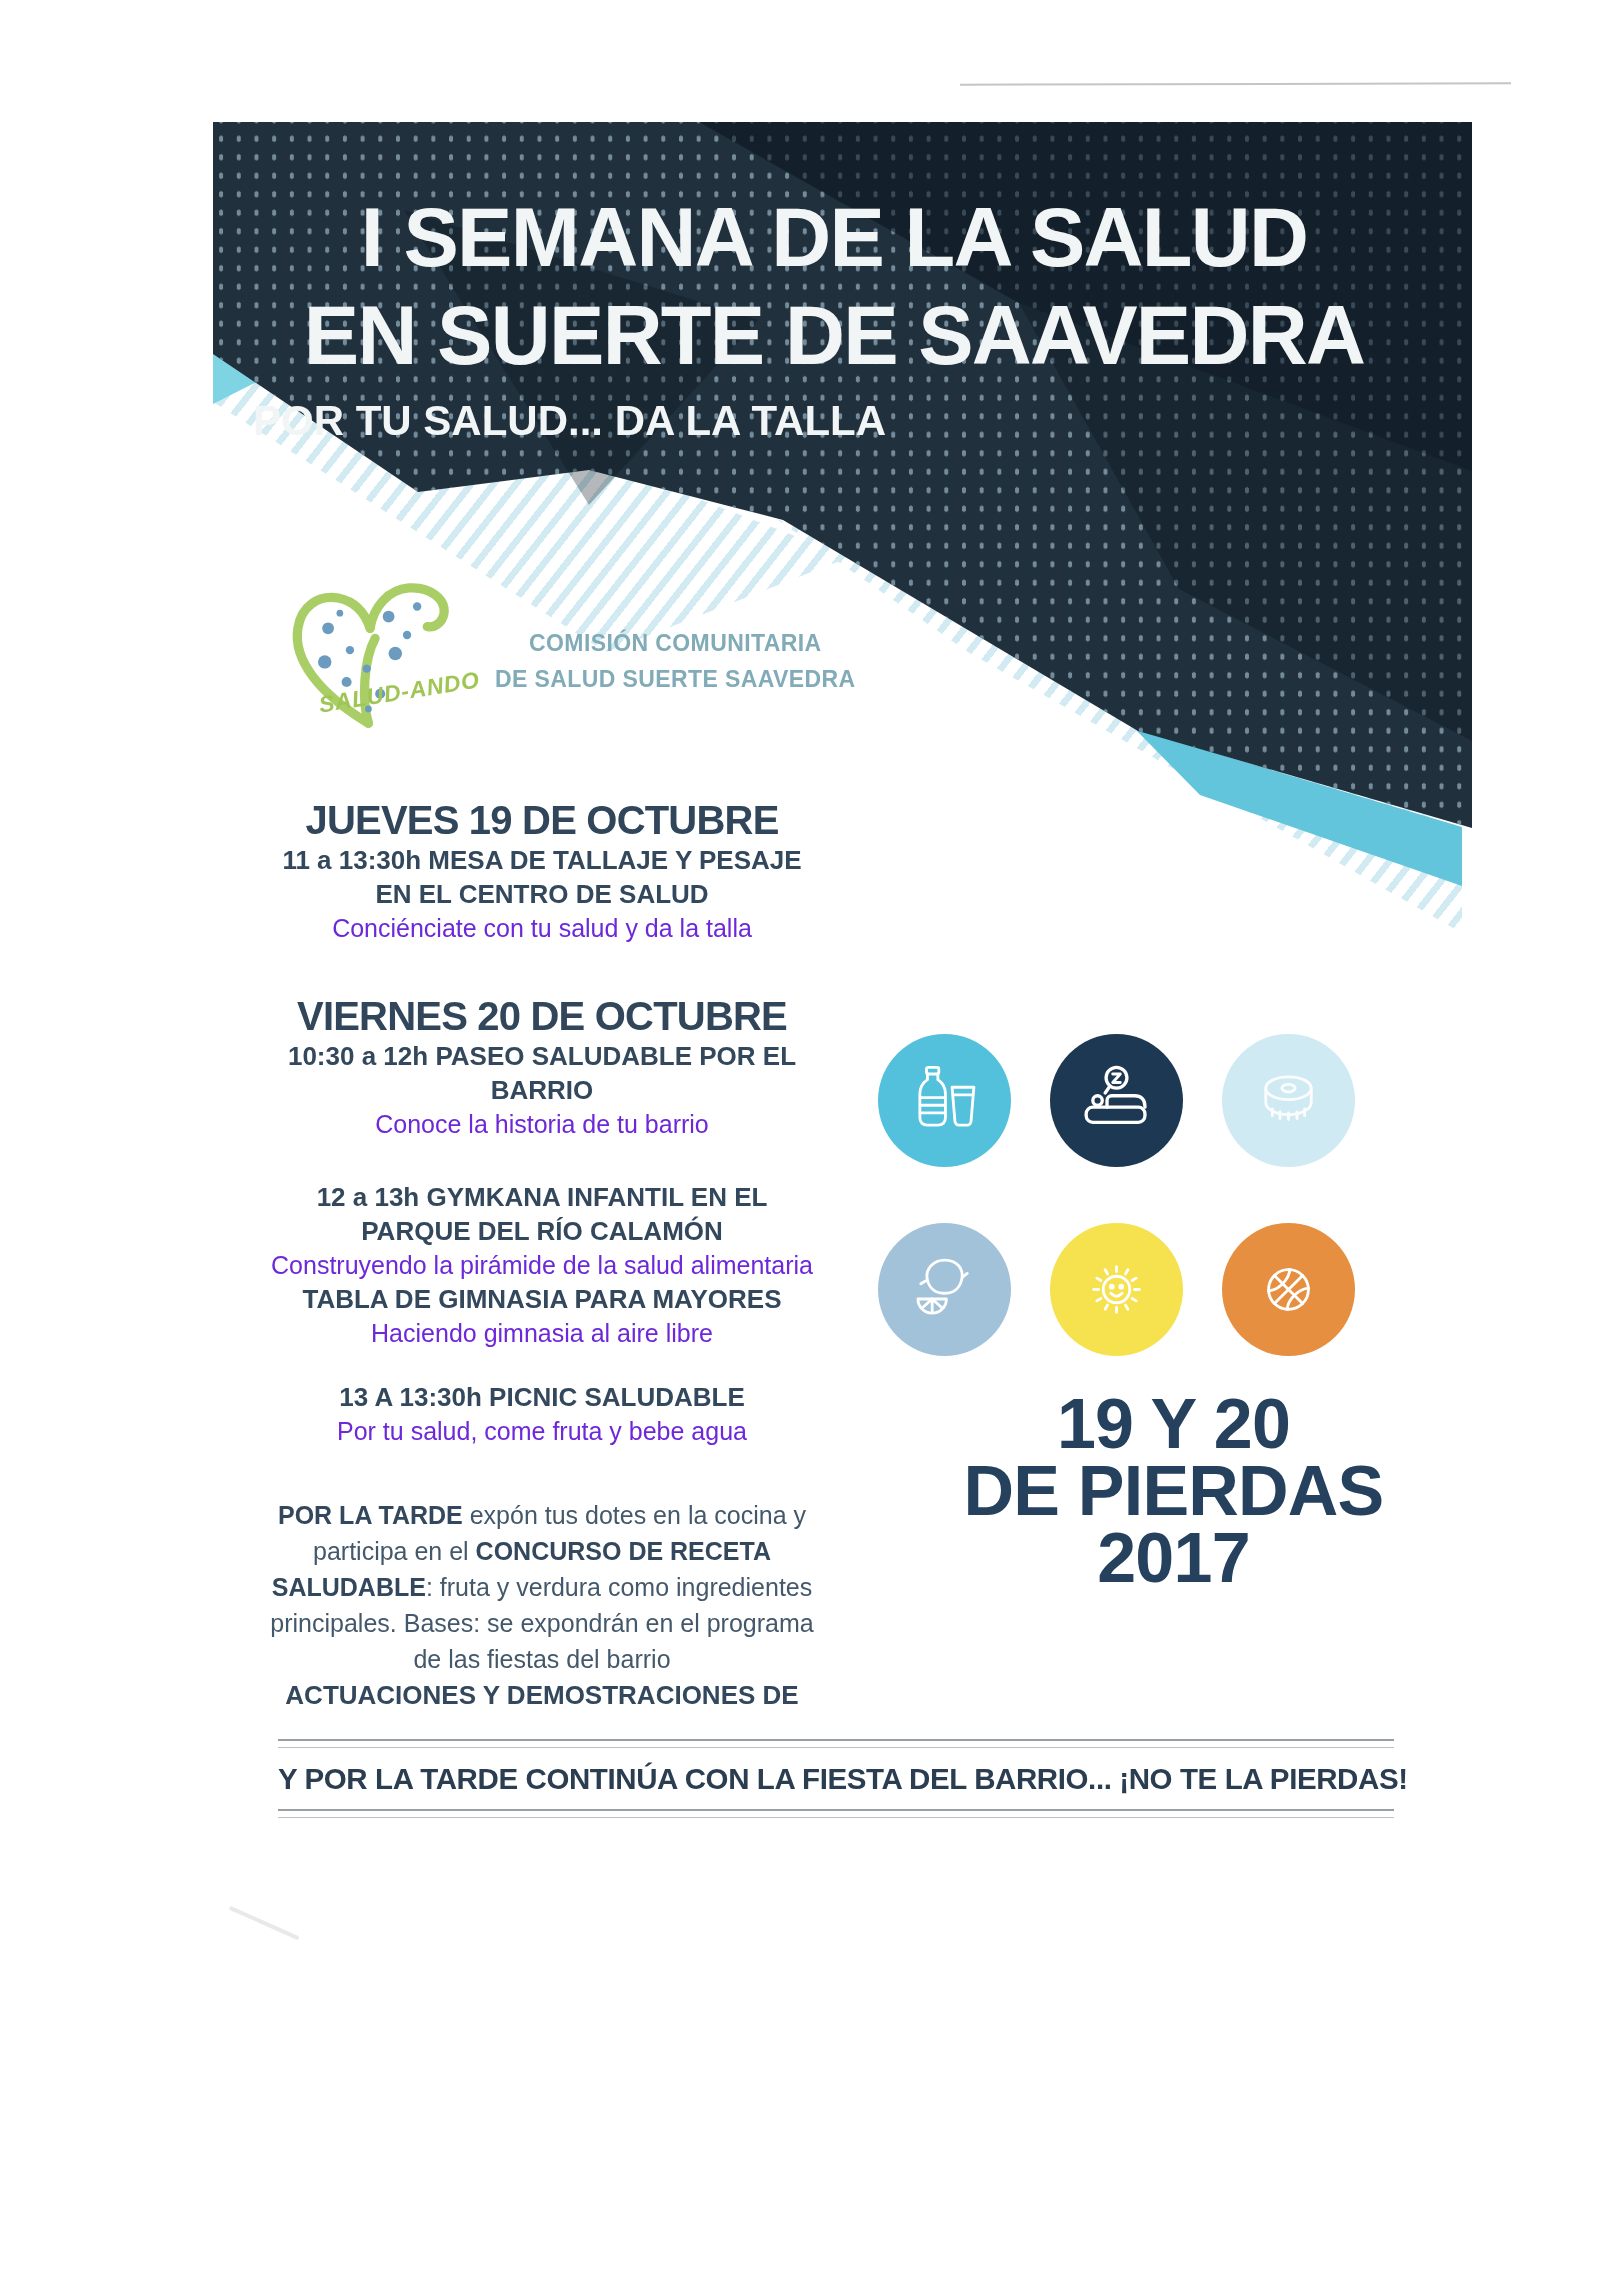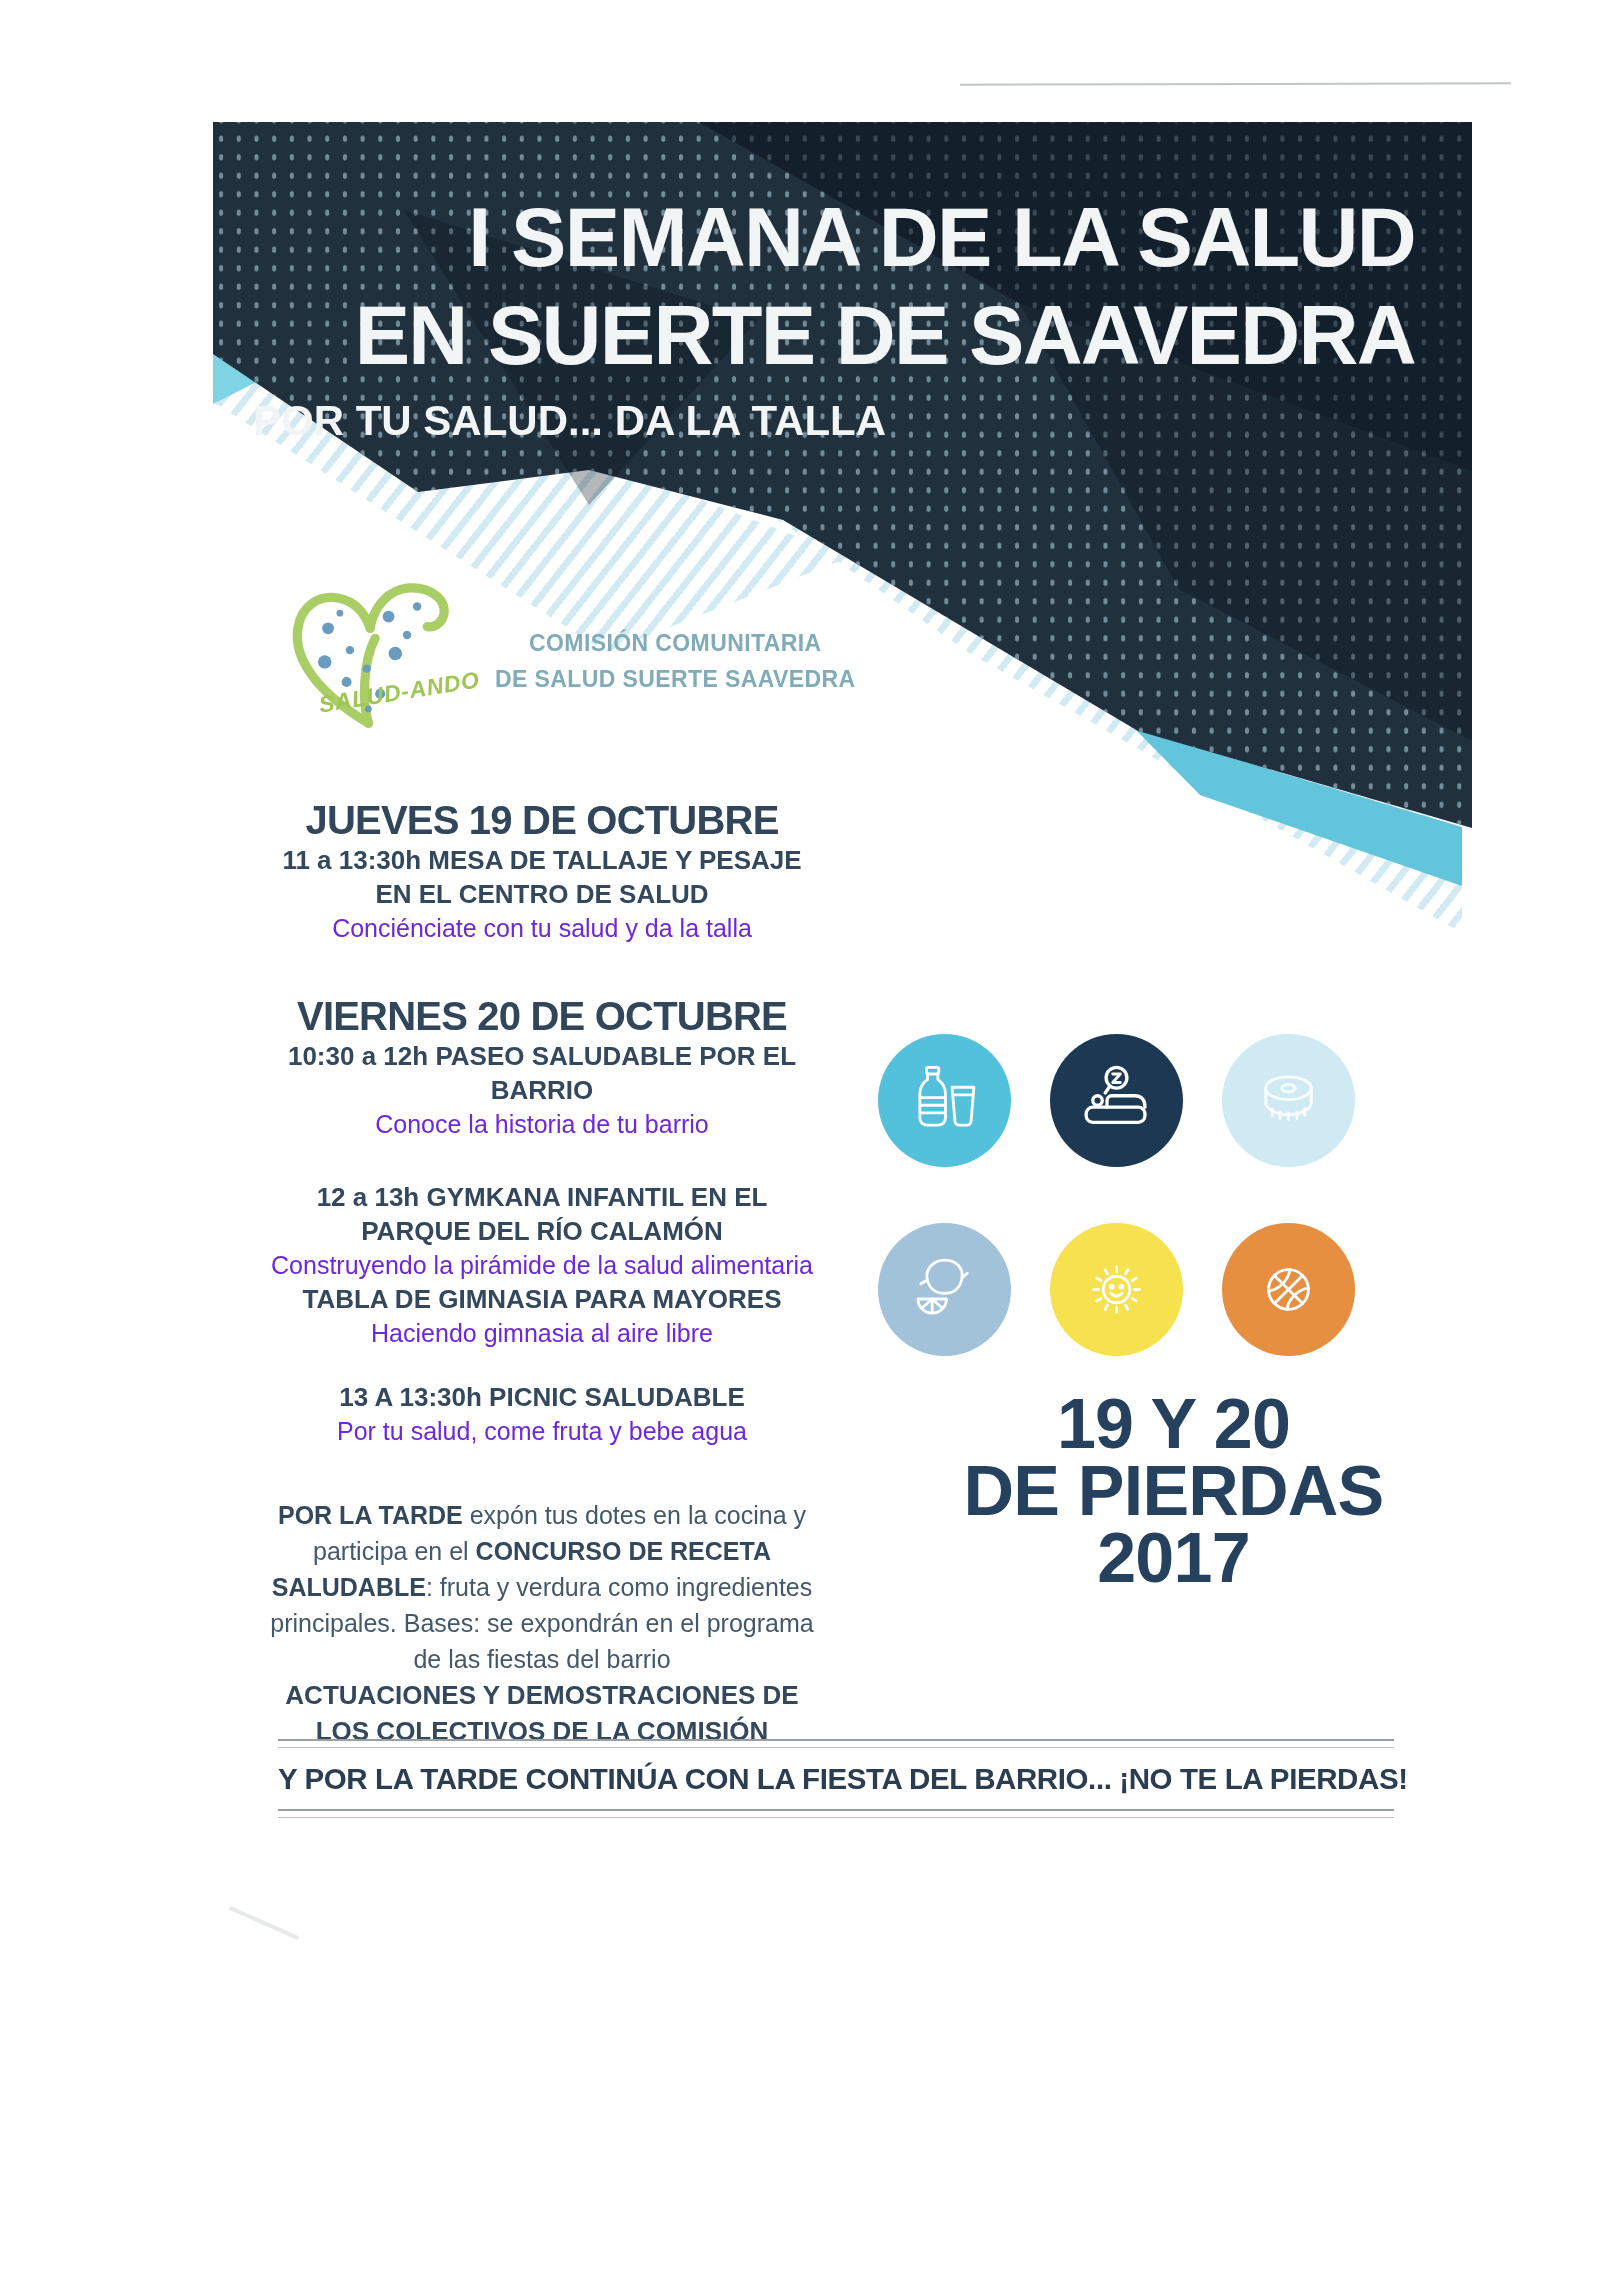--- a/index.html
+++ b/index.html
@@ -29,21 +29,21 @@
     background-size:17.7px 18.5px;
     clip-path:polygon(213px 122px,1472px 122px,1472px 828px,1138px 731px,783px 520px,589px 470px,418px 492px,213px 354px);}
   .facet-1{left:0;top:0;width:1616px;height:977px;background:rgba(10,20,30,0.55);
     clip-path:polygon(699px 122px,1472px 122px,1472px 471px,1019px 303px);}
   .facet-2{left:0;top:0;width:1616px;height:977px;background:rgba(10,20,30,0.35);
     clip-path:polygon(1019px 303px,1472px 471px,1472px 741px,1179px 589px);}
   .facet-3{left:0;top:0;width:1616px;height:977px;background:rgba(10,20,30,0.30);
     clip-path:polygon(404px 210px,758px 320px,589px 505px);}
 
   .title-wrap{left:253px;top:189px;width:1162px;text-align:center;color:#f2f5f5;}
-  .title-line{font-size:83px;font-weight:bold;letter-spacing:-1.7px;line-height:98px;white-space:nowrap;text-align:right;}
+  .title-line{font-size:83px;font-weight:bold;letter-spacing:-1.7px;line-height:98px;white-space:nowrap;}
   .subtitle-line{font-size:42px;font-weight:bold;letter-spacing:0px;margin-top:11.8px;text-align:left;padding-right:30px;}
 
   
   .logo{left:269px;top:551px;width:606px;height:227px;}
   .logo-heart{position:absolute;left:0;top:0;width:219px;height:210px;}
   .logo-script{position:absolute;left:49px;top:128px;font-size:23px;font-style:italic;font-weight:bold;
     color:#9fc654;transform:rotate(-9deg);letter-spacing:0.8px;white-space:nowrap;}
   .logo-org{position:absolute;left:226px;top:74px;font-size:23px;font-weight:bold;color:#82abb8;
     letter-spacing:0.4px;line-height:36px;white-space:nowrap;text-align:center;}
 
@@ -145,21 +145,20 @@
 
   <div class="gap-md"></div>
 
   <div class="b-line">13 A 13:30h PICNIC SALUDABLE</div>
   <div class="n-line">Por tu salud, come fruta y bebe agua</div>
 
   <div class="gap-xl"></div>
 
   <div class="para"><b>POR LA TARDE</b><span> expón tus dotes en la cocina y participa en el </span><b>CONCURSO DE RECETA SALUDABLE</b><span>: fruta y verdura como ingredientes principales. Bases: se expondrán en el programa de las fiestas del barrio</span></div>
   <div class="b-line" style="line-height:36px;">ACTUACIONES Y DEMOSTRACIONES DE</div>
-  <div class="b-line" style="line-height:36px;">LOS COLECTIVOS DE LA COMISIÓN</div>
 </div>
 
 <div class="abs icon-grid">
 
   <div class="circle" style="background: rgb(83, 193, 220);">
     <svg viewBox="0 0 96 96" fill="none" stroke="#ffffff" stroke-width="3" stroke-linecap="round" stroke-linejoin="round">
       <rect x="29" y="13" width="13" height="7" rx="2"></rect>
       <path d="M30 20 v6 c-6 4 -8 9 -8 15 v25 c0 5 3 8 8 8 h11 c5 0 8 -3 8 -8 v-25 c0 -6 -2 -11 -8 -15 v-6"></path>
       <path d="M23 45 h25 M23 53 h25 M23 61 h25"></path>
       <path d="M56 34 l3 36 c.2 2 2 4 4 4 h9 c2 0 3.8 -2 4 -4 l3 -36 z"></path>

